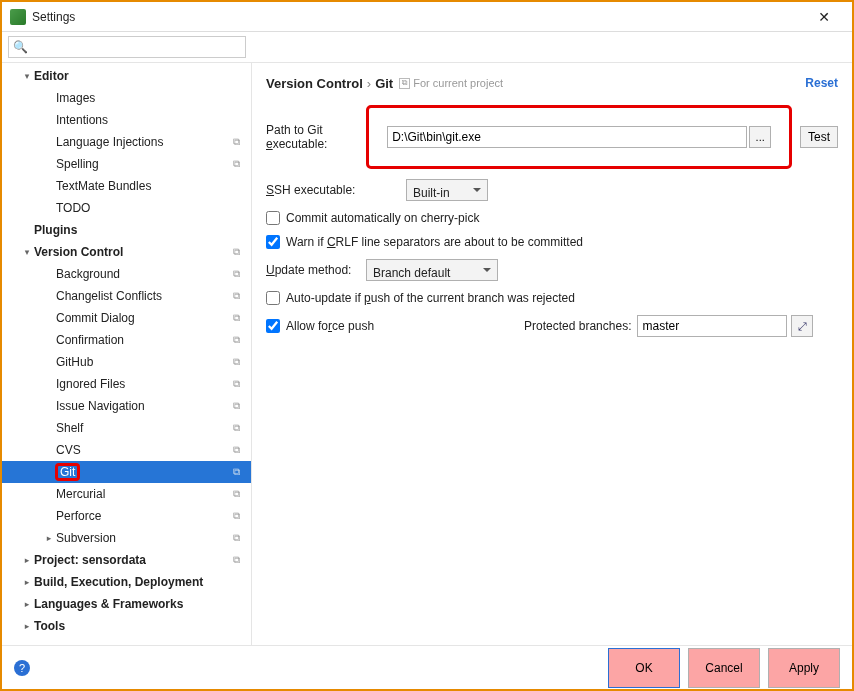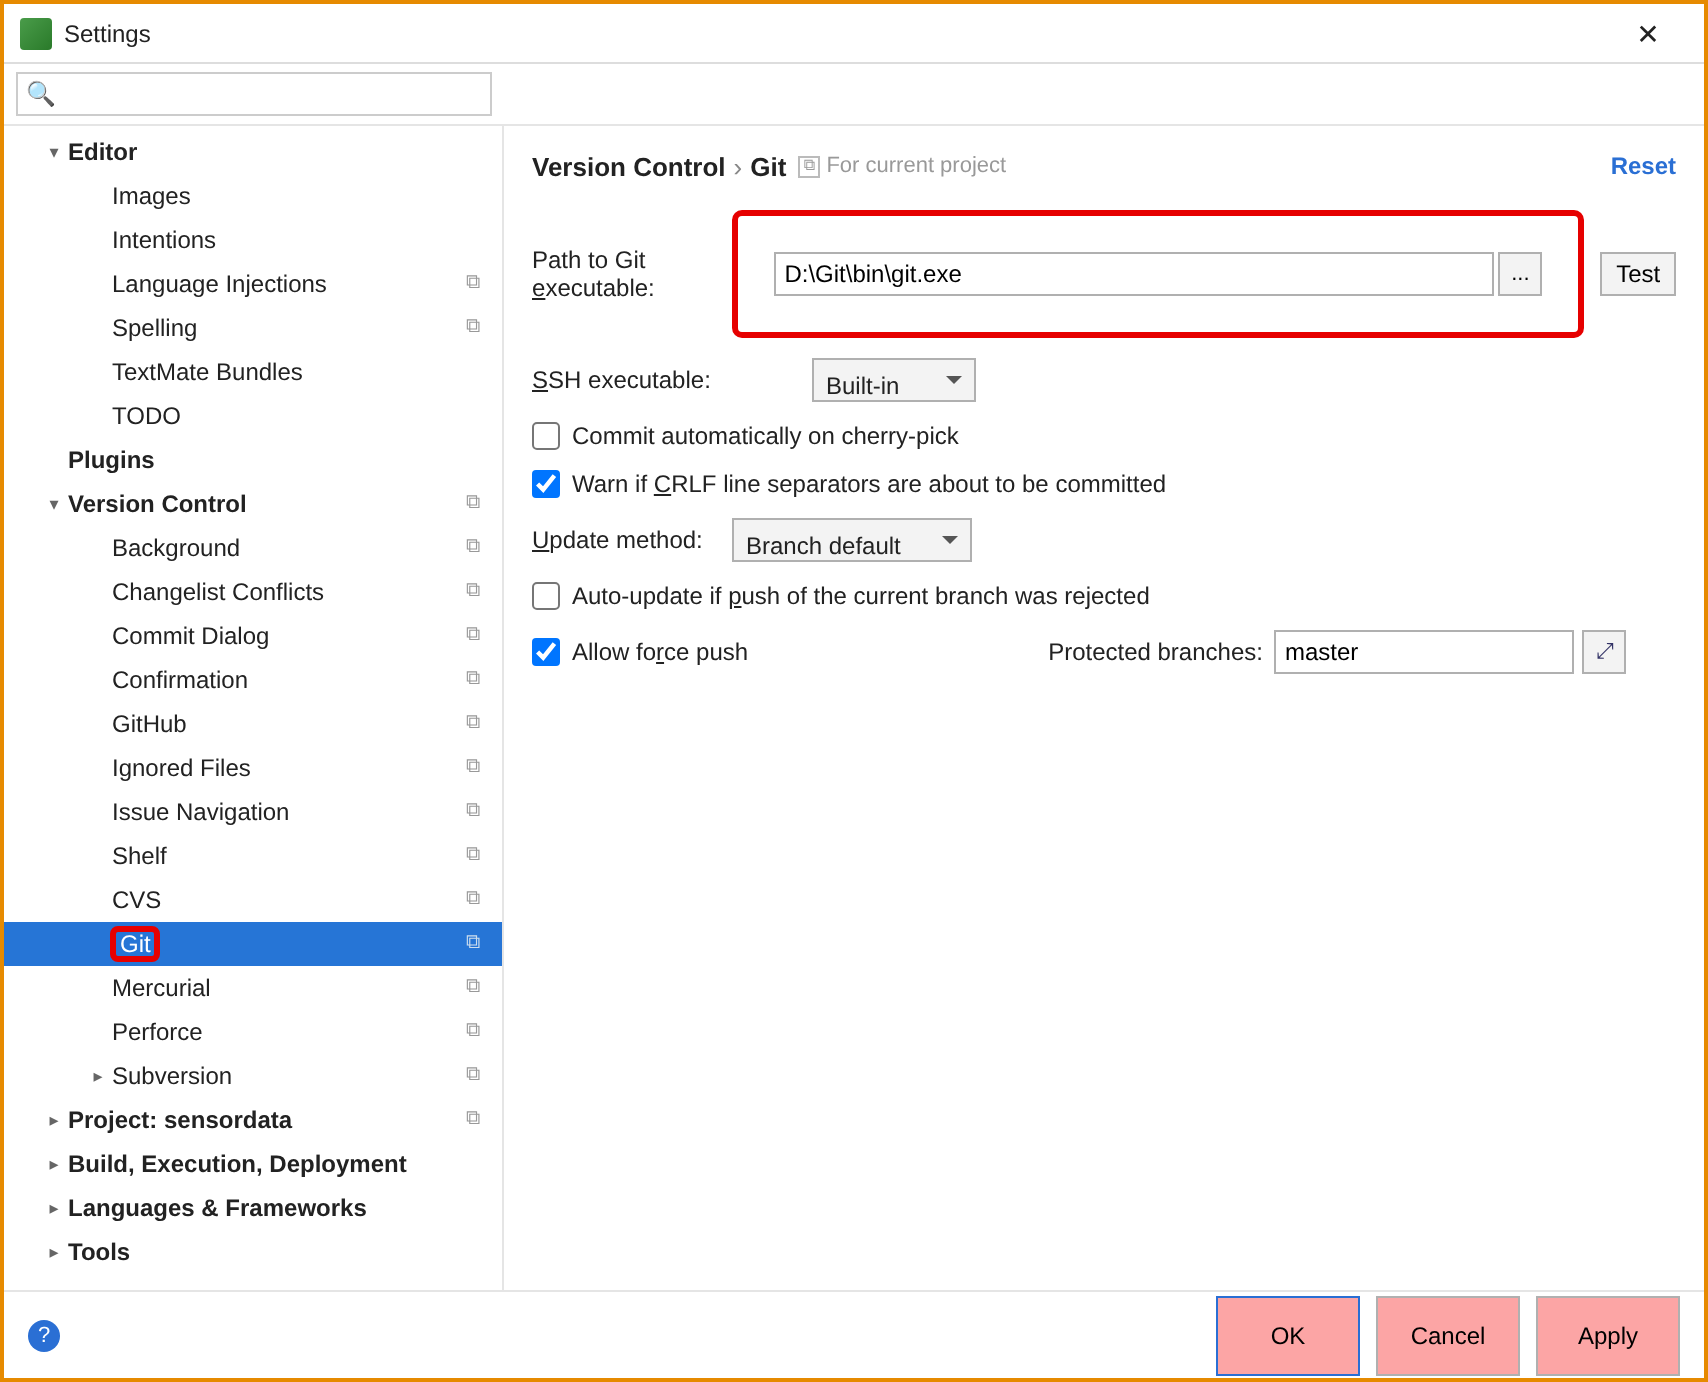--- a/index.html
+++ b/index.html
@@ -240,21 +240,21 @@
         <span>
           <span>Warn if </span><span class="u">C</span><span>RLF line separators are about to be committed</span>
         </span>
       </div>
 
 
       <div class="form-row">
         <label style="width:100px">
           <span class="u">U</span><span>pdate method:</span>
         </label>
-        <div class="select" style="width:120px">
+        <div class="select" style="width:132px">
           <span>Branch default</span>
         </div>
       </div>
 
       <div class="check-row">
         <input type="checkbox" style="">
         <span>
           <span>Auto-update if </span><span class="u">p</span><span>ush of the current branch was rejected</span>
         </span>
       </div>

